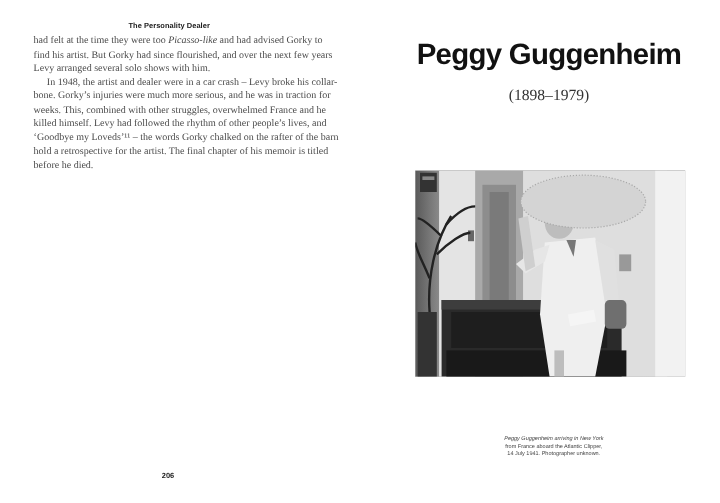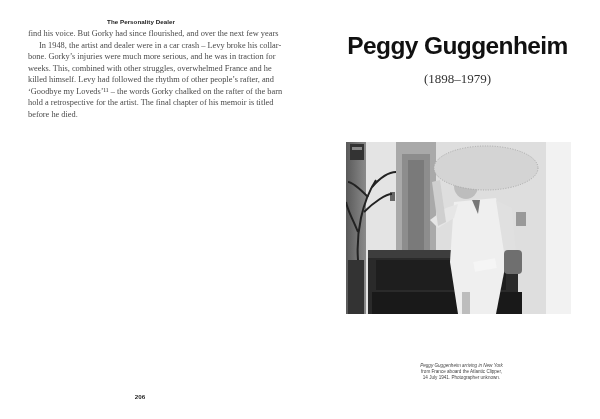--- a/index.html
+++ b/index.html
@@ -55,27 +55,29 @@
 </head>
 <body>
 
 <div class="spread">
 
   <div class="page-left">
     <div class="running-head">The Personality Dealer</div>
 
     <div class="body-text">
       <p>
-        <span class="line">find his voice. But Gorky had since flourished, and over the next few years</span>
+        <span class="line"><span>had felt at the time they were too </span><em>Picasso-like</em><span> and had advised Gorky to</span></span>
+        <span class="line">find his artist. But Gorky had since flourished, and over the next few years</span>
+        <span class="line last">Levy arranged several solo shows with him.</span>
       </p>
       <p>
         <span class="line" style="padding-left:11px">In 1948, the artist and dealer were in a car crash – Levy broke his collar-</span>
         <span class="line">bone. Gorky’s injuries were much more serious, and he was in traction for</span>
         <span class="line">weeks. This, combined with other struggles, overwhelmed France and he</span>
-        <span class="line">killed himself. Levy had followed the rhythm of other people’s rafter, and</span>
+        <span class="line">killed himself. Levy had followed the rhythm of other people’s lives, and</span>
         <span class="line">‘Goodbye my Loveds’¹¹ – the words Gorky chalked on the rafter of the barn</span>
         <span class="line">hold a retrospective for the artist. The final chapter of his memoir is titled</span>
         <span class="line last">before he died.</span>
       </p>
     </div>
 
     <div class="folio">206</div>
   </div>
 
   <div class="page-right">

